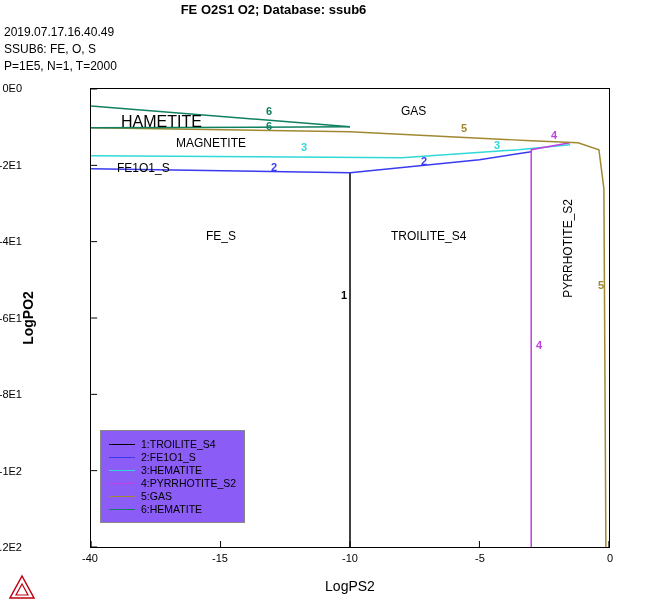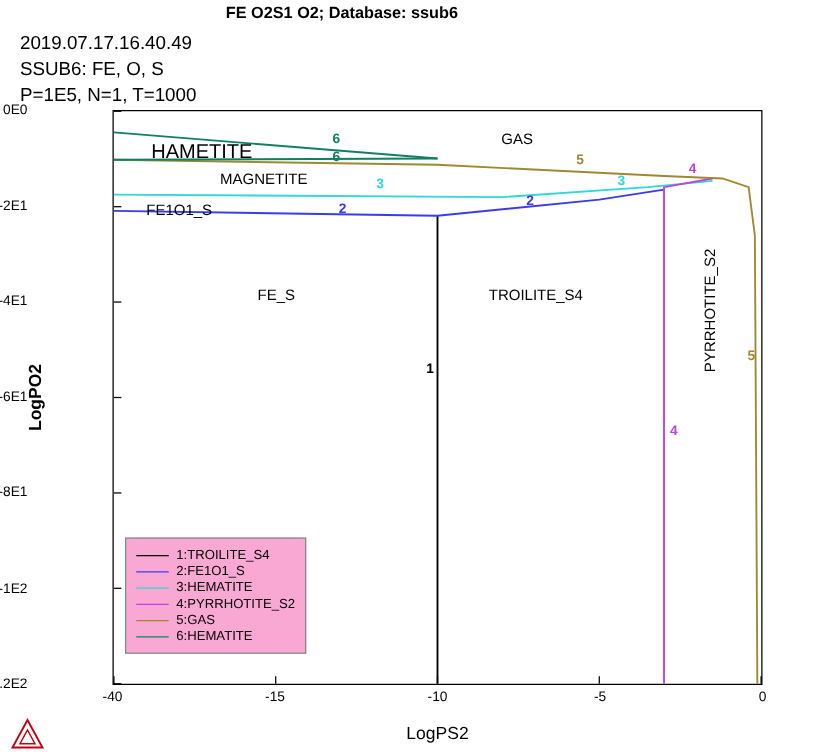--- a/index.html
+++ b/index.html
@@ -1,43 +1,43 @@
 <!DOCTYPE html>
 <html><head>
 <meta charset="utf-8">
 <style>
   html,body{margin:0;padding:0;font-family:Arial,Helvetica,sans-serif;background:#fff;color:#000}
   .page{position:relative;width:547px;height:604px}
   .title{position:absolute;top:2px;left:0;width:100%;text-align:center;font-size:13px;font-weight:bold}
-  .meta{position:absolute;top:24px;left:16px;font-size:15px;line-height:1.4;color:#000}
+  .meta{position:absolute;top:24px;left:4px;font-size:12px;line-height:1.4;color:#000}
   .plot{position:absolute;left:90px;top:88px;width:520px;height:460px;border:1.5px solid #000;box-sizing:border-box;background:#fff}
   .xlabel{position:absolute;bottom:10px;left:90px;width:520px;text-align:center;font-size:14px;font-weight:normal}
   .ylabel{position:absolute;left:18px;top:88px;height:460px;width:20px;display:flex;align-items:center;justify-content:center}
   .ylabel span{transform:rotate(-90deg);font-size:14px;font-weight:bold;white-space:nowrap}
   .tick{position:absolute;font-size:11px;color:#000}
   .ytick{right:525px;width:60px;text-align:right}
   .xtick{top:552px;transform:translateX(-50%)}
   .region{position:absolute;font-size:12px;white-space:nowrap}
   .region.v{writing-mode:vertical-rl;transform:rotate(180deg)}
   .linelbl{position:absolute;font-size:11px;font-weight:bold}
-  .legend{position:absolute;left:100px;top:430px;background:#f9a8d4;border:1px solid #888;padding:6px 8px;font-size:10.5px}
+  .legend{position:absolute;left:100px;top:430px;background:#8b5cf6;border:1px solid #888;padding:6px 8px;font-size:10.5px}
   .legend-row{display:flex;align-items:center;gap:6px;margin:1px 0}
   .legend-swatch{width:26px;height:0;border-top:1.5px solid}
   svg.lines{position:absolute;left:0;top:0;width:100%;height:100%;overflow:visible}
   .logo{position:absolute;left:8px;bottom:4px}
 </style>
 </head>
 <body>
 
 <div class="page">
   <div class="title">FE O2S1 O2; Database: ssub6</div>
   <div class="meta">
     <div>2019.07.17.16.40.49</div>
     <div>SSUB6: FE, O, S</div>
-    <div>P=1E5, N=1, T=1000</div>
+    <div>P=1E5, N=1, T=2000</div>
   </div>
 
   <div class="ylabel">
       <span>LogPO2</span>
     </div>
   <div class="xlabel">LogPS2</div>
 
   <div class="tick ytick" style="top:82px">0E0</div>
   <div class="tick ytick" style="top:159px">-2E1</div>
   <div class="tick ytick" style="top:235px">-4E1</div>

